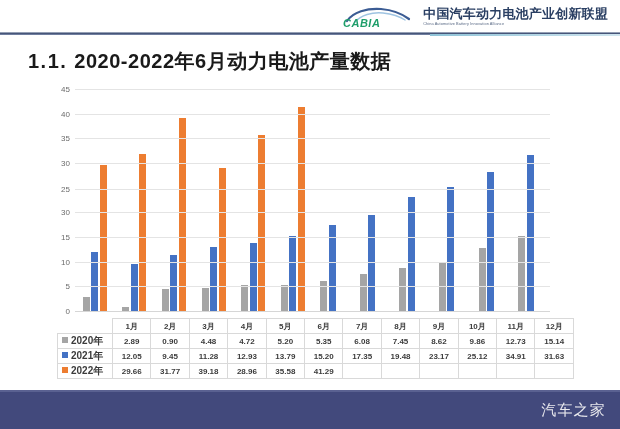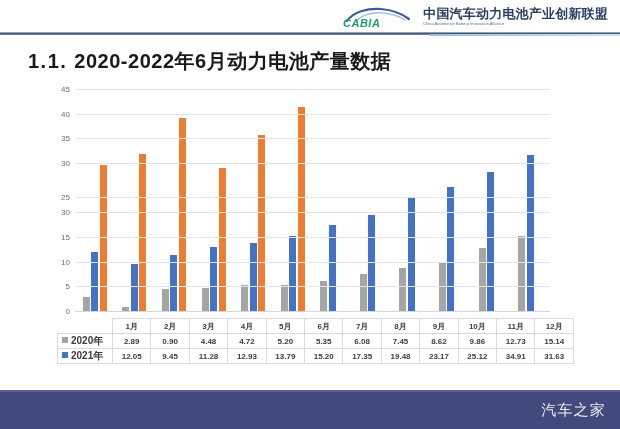--- a/index.html
+++ b/index.html
@@ -234,21 +234,21 @@
         </div>
         <div class="gridline" style="top: 172.667px;">
           <span class="ytick">10</span>
         </div>
         <div class="gridline" style="top: 148px;">
           <span class="ytick">15</span>
         </div>
         <div class="gridline" style="top: 123.333px;">
           <span class="ytick">30</span>
         </div>
-        <div class="gridline" style="top: 108px;">
+        <div class="gridline" style="top: 100px;">
           <span class="ytick">25</span>
         </div>
         <div class="gridline" style="top: 74px;">
           <span class="ytick">30</span>
         </div>
         <div class="gridline" style="top: 49.3333px;">
           <span class="ytick">35</span>
         </div>
         <div class="gridline" style="top: 24.6667px;">
           <span class="ytick">40</span>
@@ -301,20 +301,35 @@
           <td>12.93</td>
           <td>13.79</td>
           <td>15.20</td>
           <td>17.35</td>
           <td>19.48</td>
           <td>23.17</td>
           <td>25.12</td>
           <td>34.91</td>
           <td>31.63</td>
         </tr>
+        <tr>
+          <td class="label-col"><span class="legend-sq c2022" style="background: rgb(237, 125, 49);"></span><span>2022年</span></td>
+          <td>29.66</td>
+          <td>31.77</td>
+          <td>39.18</td>
+          <td>28.96</td>
+          <td>35.58</td>
+          <td>41.29</td>
+          <td></td>
+          <td></td>
+          <td></td>
+          <td></td>
+          <td></td>
+          <td></td>
+        </tr>
       </tbody>
   </table>
 
   <div class="footer">
     <div class="footer-top"></div>
     <div class="watermark">汽车之家</div>
   </div>
 
 </div>
 

